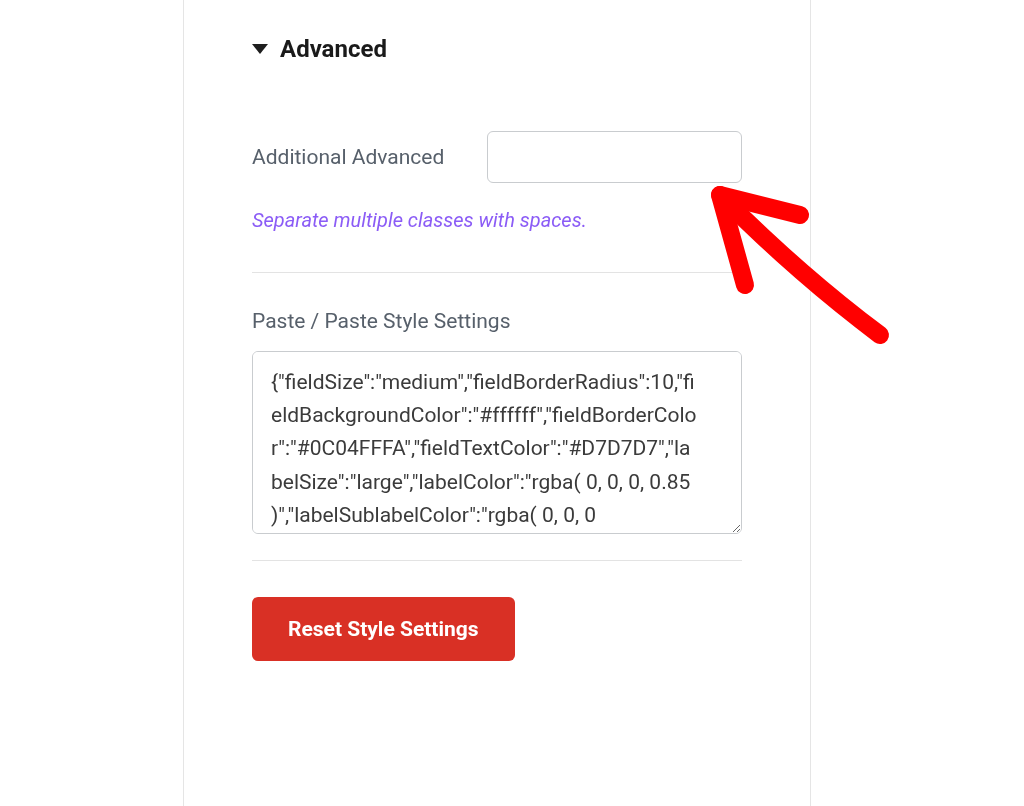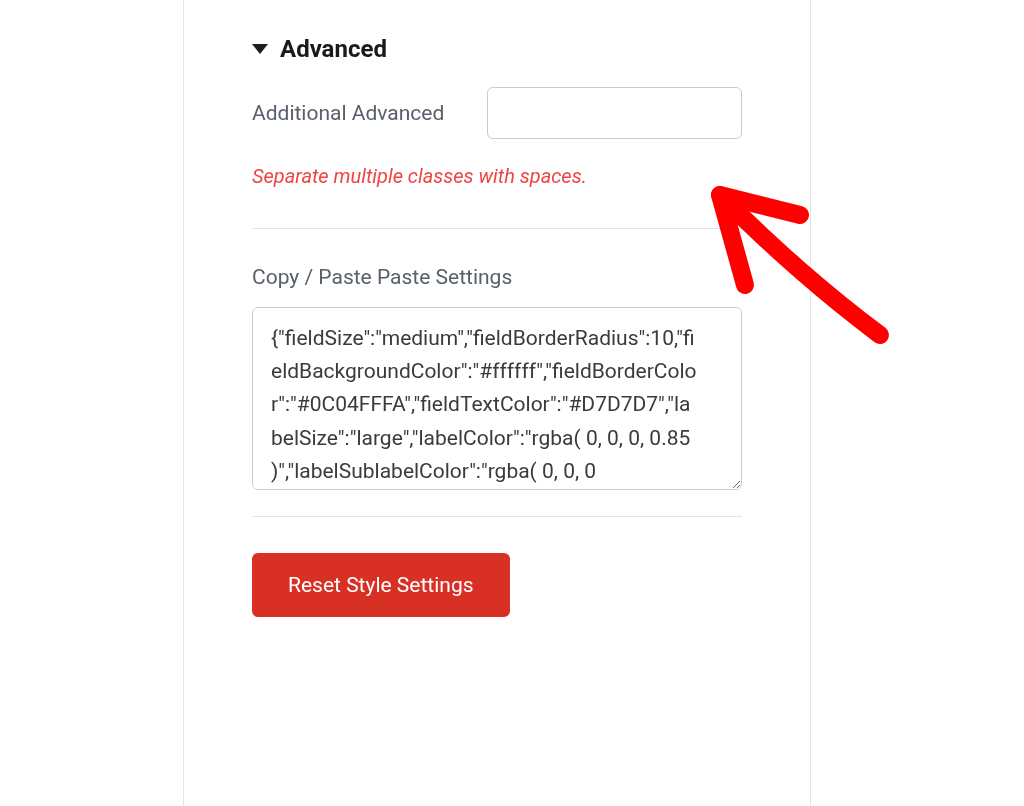--- a/index.html
+++ b/index.html
@@ -23,21 +23,21 @@
     height: 806px;
   }
   .panel-inner {
     padding: 35px 68px 0 68px;
   }
   .accordion-header {
     display: flex;
     align-items: center;
     gap: 12px;
     cursor: pointer;
-    margin-bottom: 24px;
+    margin-bottom: 68px;
   }
   .caret-down {
     width: 0;
     height: 0;
     border-left: 8px solid transparent;
     border-right: 8px solid transparent;
     border-top: 10px solid #1e1e1e;
   }
   .accordion-title {
     font-size: 24px;
@@ -61,21 +61,21 @@
     border: 1px solid #c9cccf;
     border-radius: 6px;
     padding: 0 12px;
     font-size: 18px;
     color: #333;
     outline: none;
   }
   .help-text {
     font-size: 20px;
     font-style: italic;
-    color: #ef4444;
+    color: #8b5cf6;
     line-height: 1.55;
     margin-bottom: 36px;
   }
   .divider {
     border: none;
     border-top: 1px solid #e3e3e3;
     margin: 0 0 36px 0;
   }
   .section-label {
     font-size: 21px;
@@ -101,21 +101,21 @@
     outline: none;
     word-break: break-all;
   }
   .reset-button {
     background: #d93025;
     color: #fff;
     border: none;
     border-radius: 6px;
     padding: 20px 36px;
     font-size: 21px;
-    font-weight: 400;
+    font-weight: 700;
     cursor: pointer;
     font-family: inherit;
   }
   .arrow-annotation {
     position: absolute;
     top: 165px;
     left: 690px;
     pointer-events: none;
   }
 </style>
@@ -132,21 +132,21 @@
 
     <div class="field-row">
       <label class="field-label">Additional Advanced</label>
       <input type="text" class="text-input" value="" style="">
     </div>
 
     <p class="help-text">Separate multiple classes with spaces.</p>
 
     <hr class="divider">
 
-    <div class="section-label">Copy / Paste Paste Settings</div>
+    <div class="section-label">Paste / Paste Style Settings</div>
 
     <div class="textarea-wrap">
       <textarea class="style-textarea" style="">{"fieldSize":"medium","fieldBorderRadius":10,"fieldBackgroundColor":"#ffffff","fieldBorderColor":"#0C04FFFA","fieldTextColor":"#D7D7D7","labelSize":"large","labelColor":"rgba( 0, 0, 0, 0.85 )","labelSublabelColor":"rgba( 0, 0, 0</textarea>
     </div>
 
 
     <hr class="divider">
 
     <button class="reset-button">Reset Style Settings</button>
 

